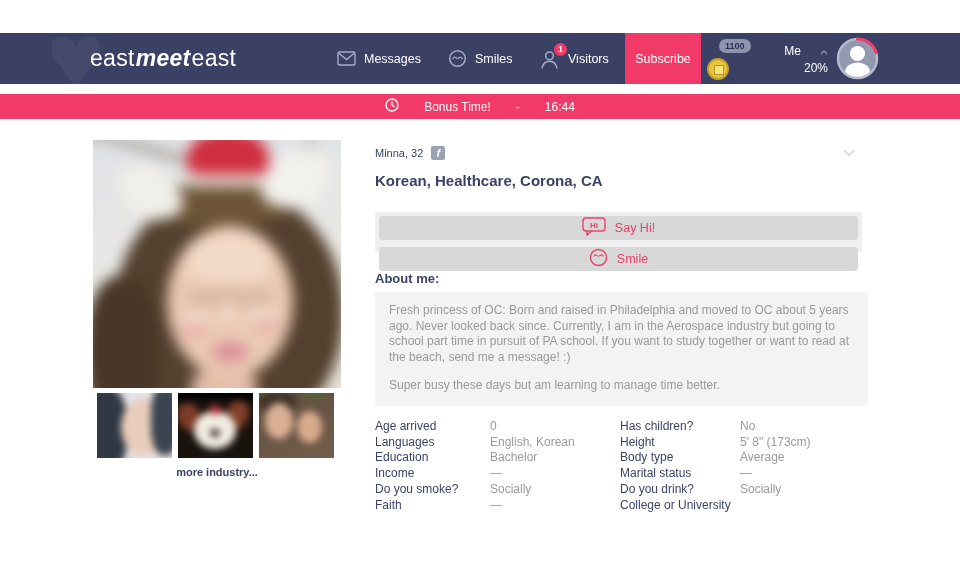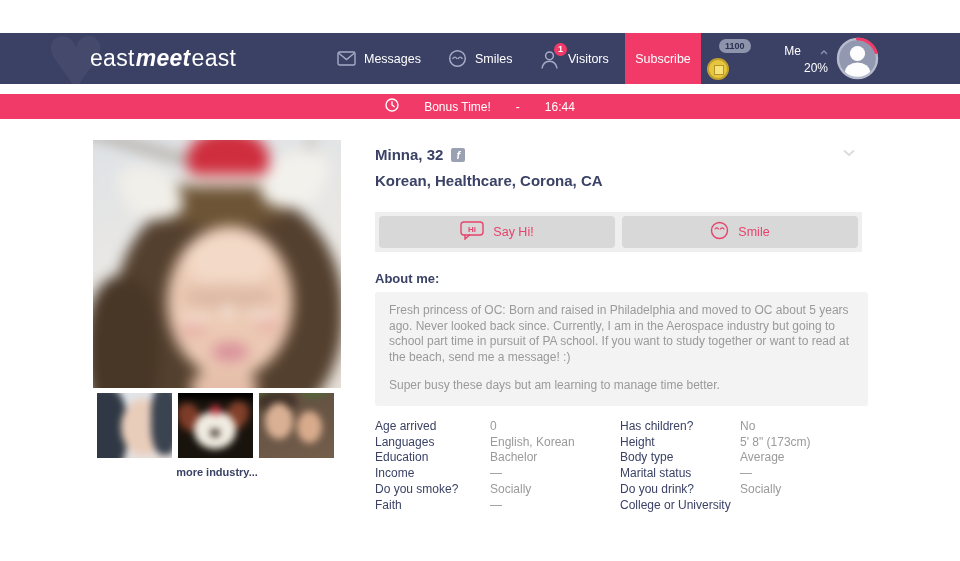--- a/index.html
+++ b/index.html
@@ -87,28 +87,28 @@
   .t3-leaf2{left:48px;top:-6px;width:30px;height:20px;background:#55633a;border-radius:50%;}
   .t3-face1{left:14px;top:18px;width:28px;height:36px;background:#d9b094;border-radius:50%;}
   .t3-face2{left:46px;top:26px;width:25px;height:32px;background:#d8ab8c;border-radius:50%;}
   .t3-hair{left:6px;top:6px;width:40px;height:22px;background:#413228;border-radius:50%;}
 
   .more-pictures{position:absolute;left:93px;top:466px;width:248px;text-align:center;color:#3b4266;
                  font-size:11px;font-weight:bold;cursor:pointer;}
 
   
   .profile-name-row{position:absolute;left:375px;top:146px;display:flex;align-items:center;gap:8px;}
-  .profile-name{color:#3b4266;font-size:15px;font-weight:bold;text-align:right;}
+  .profile-name{color:#3b4266;font-size:11px;font-weight:normal;text-align:right;}
   .fb-icon{width:14px;height:14px;border-radius:2px;background:#9aa1b3;color:#fff;font-size:11px;
            font-weight:bold;display:flex;align-items:center;justify-content:center;font-style:italic;}
   .profile-subtitle{position:absolute;left:375px;top:172px;color:#3b4266;font-size:15px;font-weight:bold;}
   .collapse-chevron{position:absolute;left:842px;top:143px;cursor:pointer;}
 
   .actions{position:absolute;left:375px;top:212px;width:487px;height:40px;background:#efefef;
-           display:flex;gap:7px;padding:4px;box-sizing:border-box;}
+           display:flex;gap:7px;padding:4px;box-sizing:border-box;flex-direction:column;}
   .action-btn{flex:1;background:#d8d8d8;border:none;border-radius:4px;display:flex;align-items:center;
               justify-content:center;gap:9px;color:#e8436c;font-size:12.5px;cursor:pointer;
               font-family:inherit;}
 
   .about-heading{position:absolute;left:375px;top:271px;color:#3b4266;font-size:13px;font-weight:bold;}
   .about-box{position:absolute;left:375px;top:292px;width:493px;box-sizing:border-box;background:#f3f3f3;
              border-radius:3px;padding:11px 14px 12px 14px;color:#9a9a9a;font-size:12px;line-height:15.5px;}
   .about-box p{margin:0;}
   .about-box p + p{margin-top:13px;}
 

